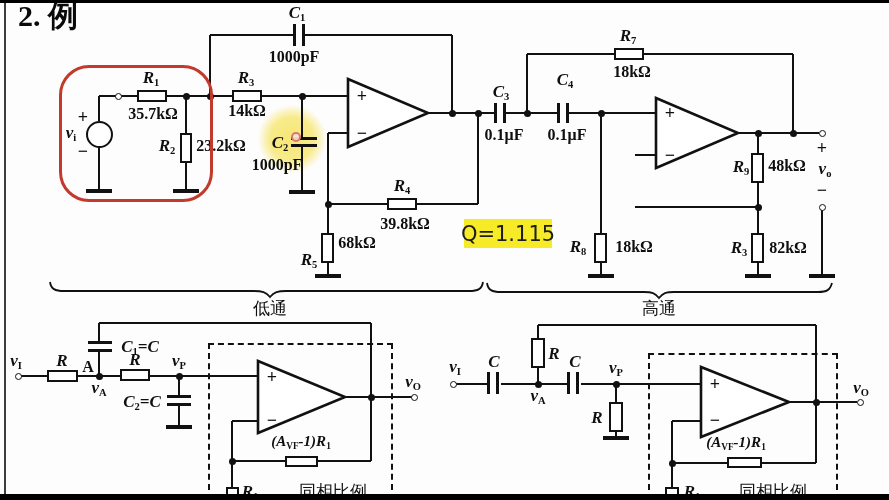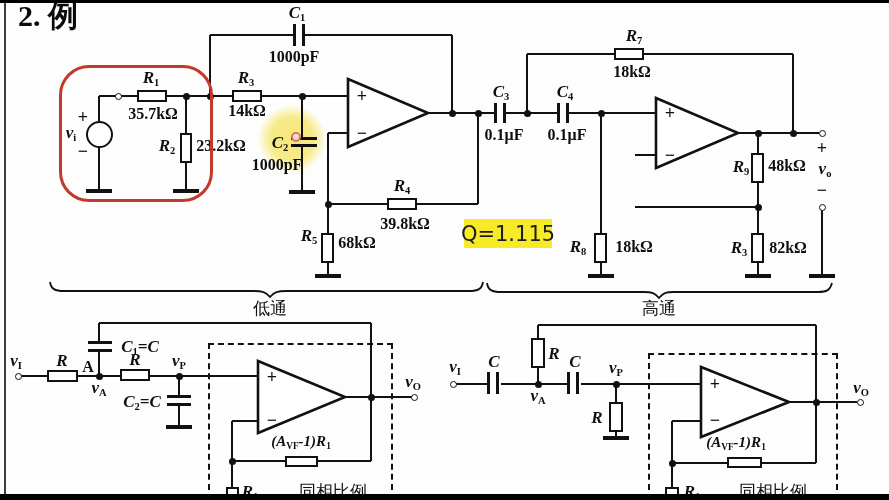--- a/index.html
+++ b/index.html
@@ -190,27 +190,27 @@
       <span class="lbl val" style="left: 247px; top: 111px;"><span>14kΩ</span></span>
       <span class="lbl var" style="left: 167px; top: 146px;"><span>R</span><sub>2</sub></span>
       <span class="lbl val" style="left: 221px; top: 146px;"><span>23.2kΩ</span></span>
       <span class="lbl var" style="left: 280px; top: 143px;"><span>C</span><sub>2</sub></span>
       <span class="lbl val" style="left: 277px; top: 165px;"><span>1000pF</span></span>
       <span class="lbl var" style="left: 71px; top: 133px;"><span>v</span><sub>i</sub></span>
       <span class="lbl sign" style="left: 83px; top: 117px;"><span>+</span></span>
       <span class="lbl sign" style="left: 83px; top: 151px;"><span>−</span></span>
       <span class="lbl var" style="left: 402px; top: 186px;"><span>R</span><sub>4</sub></span>
       <span class="lbl val" style="left: 405px; top: 224px;"><span>39.8kΩ</span></span>
-      <span class="lbl var" style="left: 309px; top: 236px;"><span>R</span><sub>5</sub></span>
+      <span class="lbl var" style="left: 309px; top: 260px;"><span>R</span><sub>5</sub></span>
       <span class="lbl val" style="left: 357px; top: 243px;"><span>68kΩ</span></span>
       <span class="lbl var" style="left: 501px; top: 92px;"><span>C</span><sub>3</sub></span>
       <span class="lbl val" style="left: 504px; top: 135px;"><span>0.1μF</span></span>
-      <span class="lbl var" style="left: 565px; top: 92px;"><span>C</span><sub>4</sub></span>
+      <span class="lbl var" style="left: 565px; top: 80px;"><span>C</span><sub>4</sub></span>
       <span class="lbl val" style="left: 567px; top: 135px;"><span>0.1μF</span></span>
-      <span class="lbl var" style="left: 628px; top: 36px; margin-left: 6px;"><span>R</span><sub>7</sub></span>
+      <span class="lbl var" style="left: 628px; top: 36px;"><span>R</span><sub>7</sub></span>
       <span class="lbl val" style="left: 632px; top: 72px;"><span>18kΩ</span></span>
       <span class="lbl var" style="left: 578px; top: 247px;"><span>R</span><sub>8</sub></span>
       <span class="lbl val" style="left: 634px; top: 247px;"><span>18kΩ</span></span>
       <span class="lbl var" style="left: 741px; top: 167px;"><span>R</span><sub>9</sub></span>
       <span class="lbl val" style="left: 787px; top: 166px;"><span>48kΩ</span></span>
       <span class="lbl var" style="left: 739px; top: 248px;"><span>R</span><sub>3</sub></span>
       <span class="lbl val" style="left: 788px; top: 248px;"><span>82kΩ</span></span>
       <span class="lbl sign" style="left: 822px; top: 148px;"><span>+</span></span>
       <span class="lbl var" style="left: 825px; top: 169px;"><span>v</span><sub>o</sub></span>
       <span class="lbl sign" style="left: 822px; top: 190px;"><span>−</span></span>

